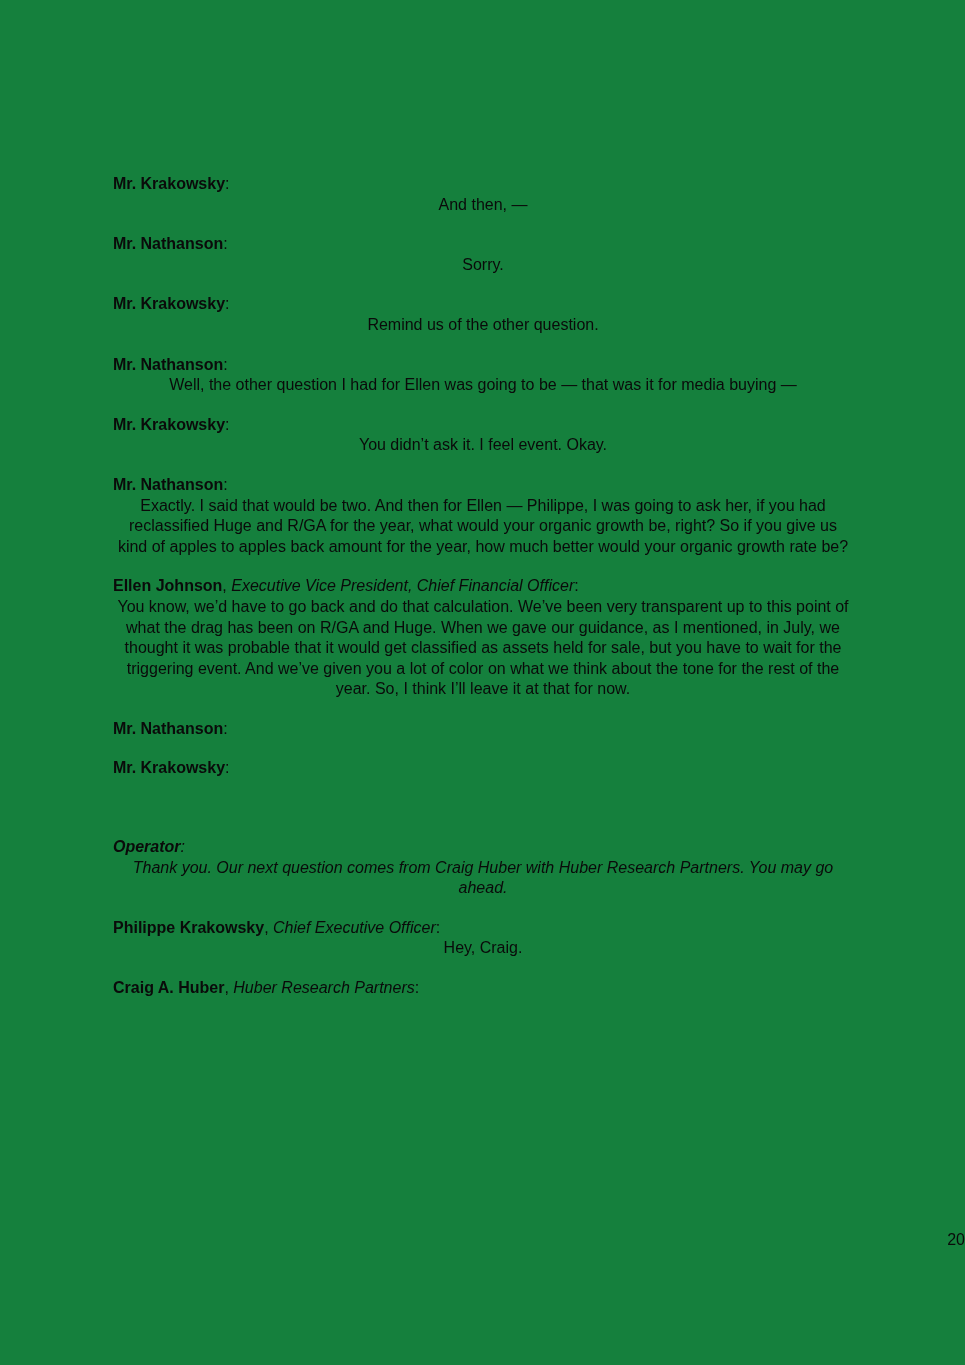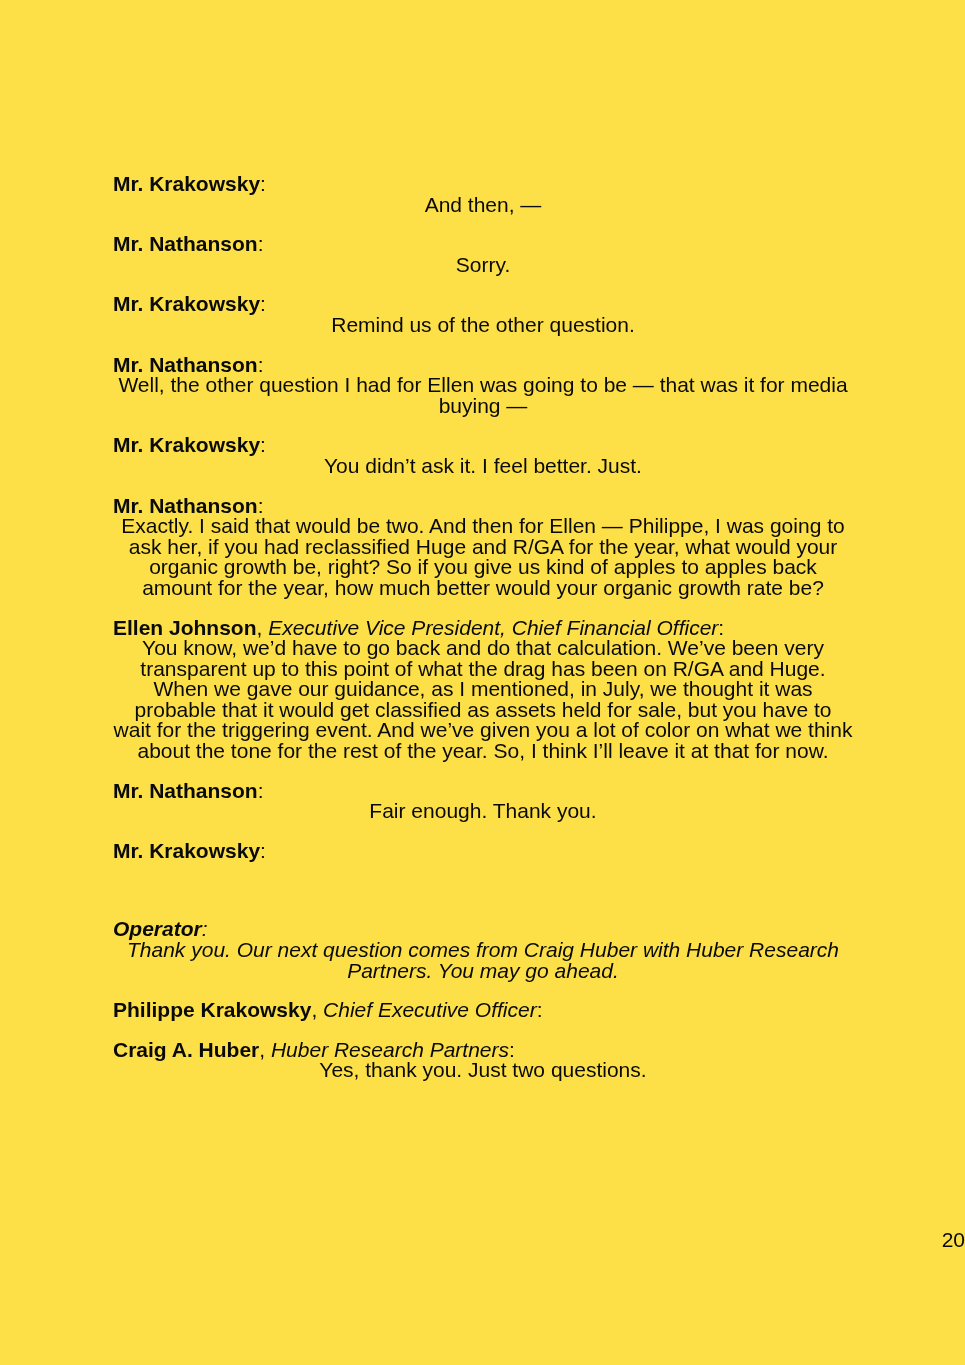--- a/index.html
+++ b/index.html
@@ -1,22 +1,22 @@
 <!DOCTYPE html>
 <html><head>
 <meta charset="utf-8">
 <style>
   html, body { margin: 0; padding: 0; background: #ffffff; }
   .page {
     position: relative;
     width: 965px;
     height: 1365px;
-    background: #fde047;
+    background: #15803d;
     font-family: "Liberation Sans", sans-serif;
-    font-size: 21px;
+    font-size: 16px;
     line-height: 20.6px;
     color: #0a0a0a;
     overflow: hidden;
   }
   .content {
     position: absolute;
     left: 113px;
     top: 174px;
     width: 740px;
   }
@@ -54,53 +54,52 @@
       <p class="speech">Remind us of the other question.</p>
     </div>
 
     <div class="block">
       <div><span class="speaker">Mr. Nathanson</span><span>:</span></div>
       <p class="speech">Well, the other question I had for Ellen was going to be — that was it for media buying —</p>
     </div>
 
     <div class="block">
       <div><span class="speaker">Mr. Krakowsky</span><span>:</span></div>
-      <p class="speech">You didn’t ask it. I feel better. Just.</p>
+      <p class="speech">You didn’t ask it. I feel event. Okay.</p>
     </div>
 
     <div class="block">
       <div><span class="speaker">Mr. Nathanson</span><span>:</span></div>
       <p class="speech">Exactly. I said that would be two. And then for Ellen — Philippe, I was going to ask her, if you had reclassified Huge and R/GA for the year, what would your organic growth be, right? So if you give us kind of apples to apples back amount for the year, how much better would your organic growth rate be?</p>
     </div>
 
     <div class="block">
       <div><span class="speaker">Ellen Johnson</span><span>, </span><span class="role">Executive Vice President, Chief Financial Officer</span><span>:</span></div>
       <p class="speech">You know, we’d have to go back and do that calculation. We’ve been very transparent up to this point of what the drag has been on R/GA and Huge. When we gave our guidance, as I mentioned, in July, we thought it was probable that it would get classified as assets held for sale, but you have to wait for the triggering event. And we’ve given you a lot of color on what we think about the tone for the rest of the year. So, I think I’ll leave it at that for now.</p>
     </div>
 
     <div class="block">
       <div><span class="speaker">Mr. Nathanson</span><span>:</span></div>
-      <p class="speech">Fair enough. Thank you.</p>
     </div>
 
     <div class="block">
       <div><span class="speaker">Mr. Krakowsky</span><span>:</span></div>
     </div>
 
     <div class="block gap-before">
       <div><span class="speaker">Operator</span><span>:</span></div>
       <p class="speech">Thank you. Our next question comes from Craig Huber with Huber Research Partners. You may go ahead.</p>
     </div>
 
     <div class="block">
       <div><span class="speaker">Philippe Krakowsky</span><span>, </span><span class="role">Chief Executive Officer</span><span>:</span></div>
+      <p class="speech">Hey, Craig.</p>
     </div>
 
     <div class="block">
       <div><span class="speaker">Craig A. Huber</span><span>, </span><span class="role">Huber Research Partners</span><span>:</span></div>
-      <p class="speech">Yes, thank you. Just two questions.</p>
     </div>
 
 
   </div>
 
   <div class="pagenum">20</div>
 </div>
 
 </body></html>

